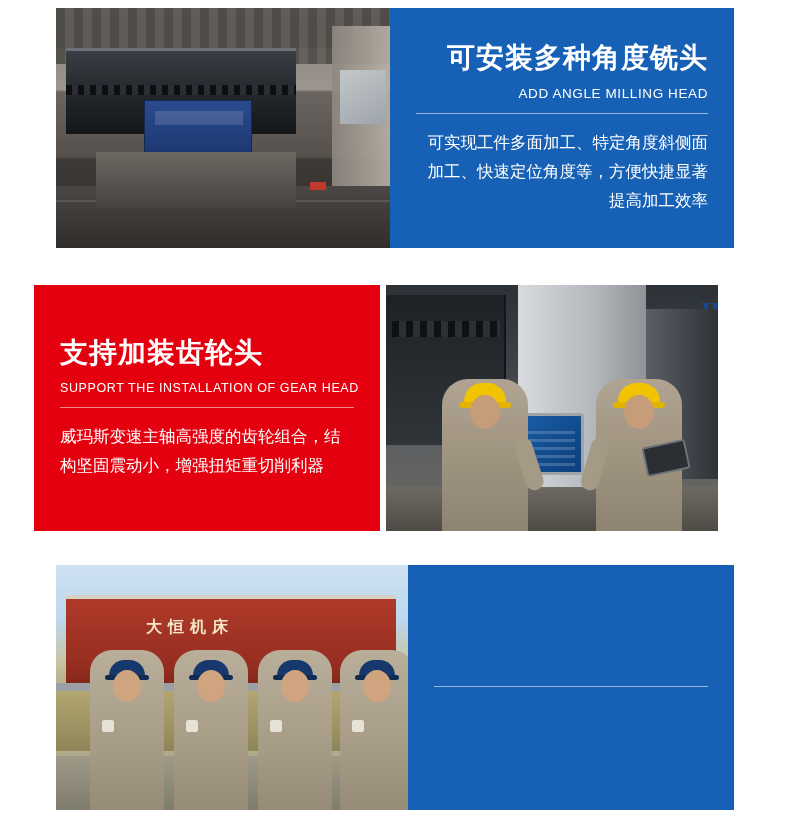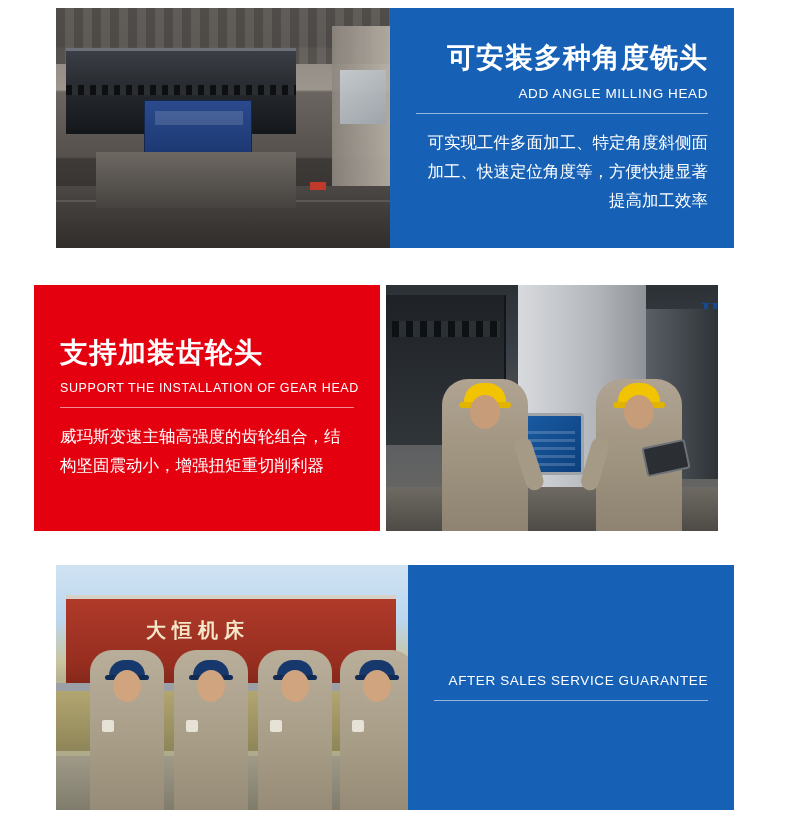--- a/index.html
+++ b/index.html
@@ -209,21 +209,21 @@
   #photo-3 {
     background: linear-gradient(to bottom, #cfe2f2 0%, #bcd7ef 22%, #c9c49f 40%, #b8b391 46%, #a9a484 100%);
   }
   #photo-3 .building{
     position:absolute; left:10px; top:30px; width:330px; height:96px;
     background: linear-gradient(to bottom,#b03a2a 0%,#962e20 70%,#7d2619 100%);
     border-top:4px solid #d6d1c6;
   }
   #photo-3 .building .sign{
     position:absolute; left:80px; top:18px;
-    color:#f4e7c8; font-size:20px; font-weight:bold; letter-spacing:6px;
+    color:#f4e7c8; font-size:16px; font-weight:bold; letter-spacing:6px;
     font-family:"Liberation Serif", serif;
   }
   #photo-3 .roofline{
     position:absolute; left:0; top:118px; width:100%; height:10px;
     background:#9aa0a6;
   }
   #photo-3 .grass{
     position:absolute; left:0; top:126px; width:100%; height:60px;
     background: linear-gradient(to bottom,#b2a671,#8e8558);
   }
@@ -341,18 +341,17 @@
     </div>
     <div class="person p4">
       <div class="cap"></div>
       <div class="head"></div>
       <div class="badge"></div>
     </div>
   </div>
 
   <div class="panel blue" style="left:408px; top:565px; width:326px; height:245px;">
     <div class="text-block right">
-      <div class="subtitle">AFTER SALES SERVICE GUARANTEE</div>
       <div class="divider"></div>
     </div>
   </div>
 
 </div>
 
 </body></html>

